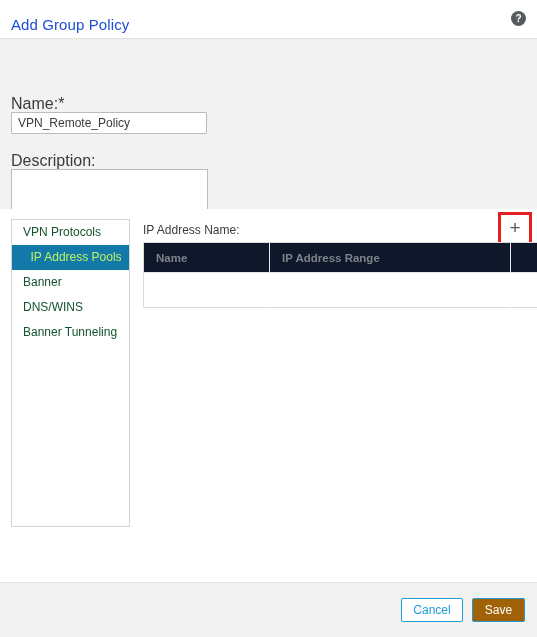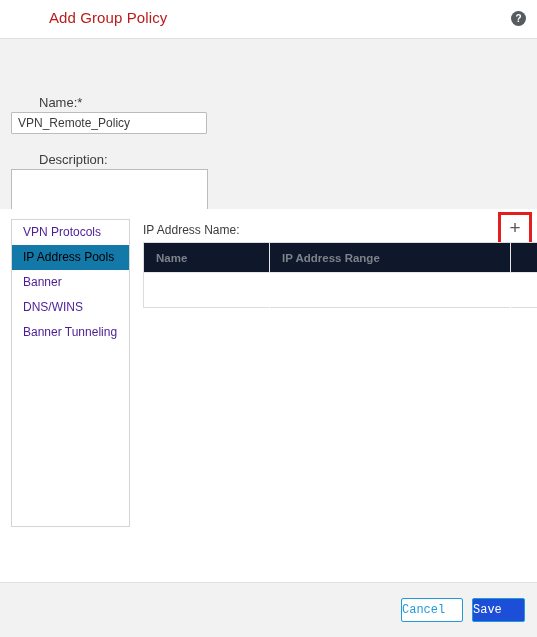--- a/index.html
+++ b/index.html
@@ -28,26 +28,25 @@
   .dlg-header {
     position: relative;
     height: 38px;
     background: #ffffff;
     border-bottom: 1px solid #e0e0e0;
     flex: 0 0 auto;
   }
   .dlg-title {
     position: absolute;
     left: 11px;
-    top: 9px;
+    top: 16px;
     font-size: 15px;
-    color: #b91c1c;
+    color: #1d4ed8;
     letter-spacing: .1px;
     white-space: nowrap;
-    margin-left: 38px;
   }
   .help-icon {
     position: absolute;
     right: 11px;
     top: 11px;
     width: 15px;
     height: 15px;
     border-radius: 50%;
     background: #555b5e;
     color: #ffffff;
@@ -61,23 +60,22 @@
 
   
   .form-top {
     position: relative;
     background: #f2f2f2;
     flex: 0 0 auto;
     height: 170px;
   }
   .field-label {
     position: absolute;
-    font-size: 13px;
-    color: #3b3b3b;
-    margin-left: 28px;
+    font-size: 16px;
+    color: #3b3b3b;
   }
   .lbl-name  { left: 11px; top: 56px; }
   .lbl-desc  { left: 11px; top: 113px; }
 
   .text-input {
     position: absolute;
     left: 11px;
     top: 73px;
     width: 196px;
     height: 22px;
@@ -160,27 +158,28 @@
     background: #ffffff;
     border: 1px solid #d4d4d4;
     box-sizing: border-box;
     overflow: hidden;
   }
   .side-item {
     height: 25px;
     line-height: 25px;
     padding: 0 0 0 11px;
     font-size: 12px;
-    color: #4c1d95;
+    color: #14532d;
     cursor: pointer;
     white-space: nowrap;
   }
   .side-item.selected {
     background: #1279a8;
-    color: #000000;
+    color: #bef264;
+    text-align: center;
   }
 
   
   .pane-label {
     position: absolute;
     left: 143px;
     top: 14px;
     font-size: 12px;
     color: #3b3b3b;
   }
@@ -256,39 +255,39 @@
     height: 54px;
     background: #f2f2f2;
     border-top: 1px solid #e2e2e2;
     flex: 0 0 auto;
   }
   .btn {
     position: absolute;
     top: 15px;
     height: 24px;
     line-height: 22px;
-    text-align: left;
-    font-size: 12px;
-    font-family: Liberation Mono, monospace;
+    text-align: center;
+    font-size: 12px;
+    font-family: Liberation Sans, sans-serif;
     box-sizing: border-box;
     cursor: pointer;
     border-radius: 2px;
     user-select: none;
   }
   .btn-cancel {
     right: 74px;
     width: 62px;
     background: #ffffff;
     border: 1px solid #1f9bd6;
     color: #1f9bd6;
   }
   .btn-save {
     right: 12px;
     width: 53px;
-    background: #1d4ed8;
+    background: #a16207;
     border: 1px solid #1f9bd6;
     color: #ffffff;
     margin-left: 12px;
   }
 </style>
 </head>
 <body>
 
 <div class="dialog">
 

